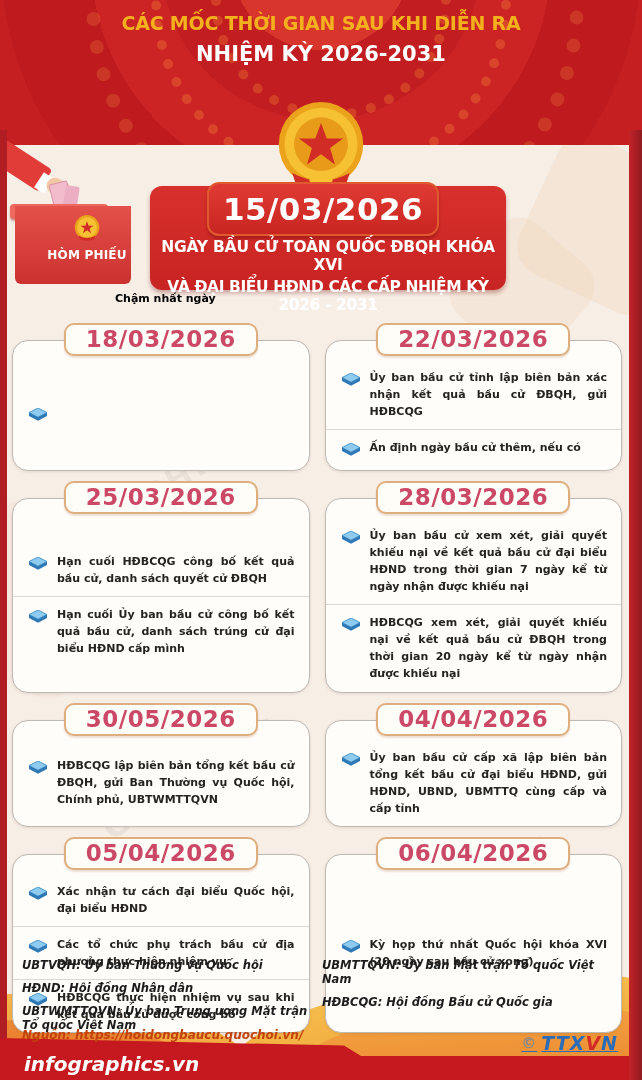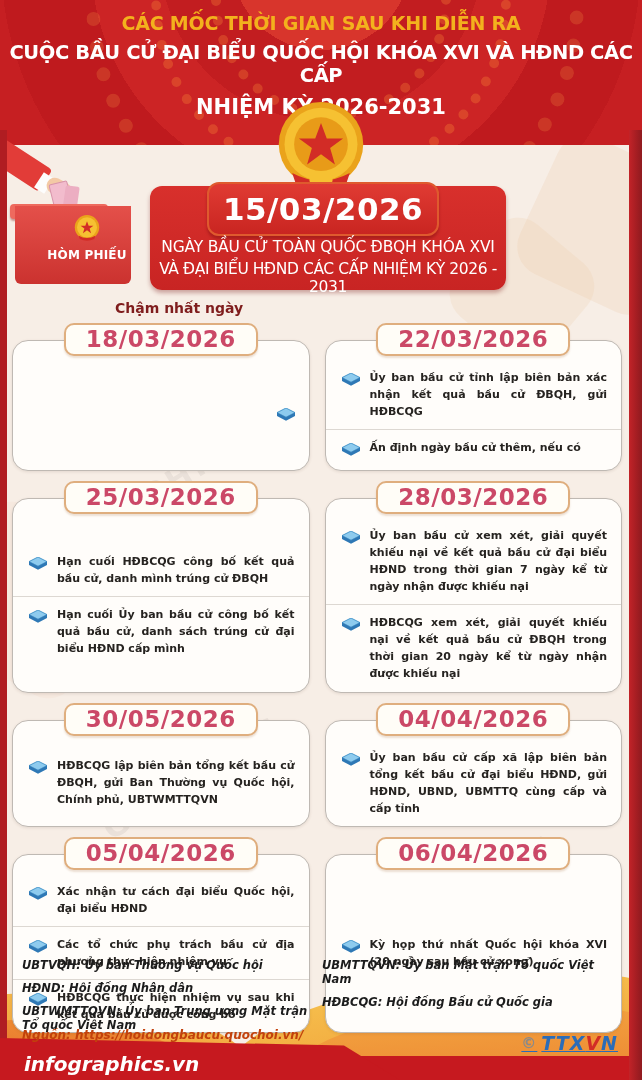--- a/index.html
+++ b/index.html
@@ -42,33 +42,33 @@
   .box-label{margin-top:4px;color:#fff;font-weight:bold;font-size:12px;letter-spacing:.2px;}
   
   .banner{position:absolute;left:150px;top:186px;width:356px;height:104px;background:linear-gradient(#d8302c,#c82423);border-radius:12px;box-shadow:0 3px 4px rgba(120,20,20,.35);z-index:5;}
   .banner-date{
     position:absolute;left:57px;top:-4px;width:228px;height:50px;
     background:linear-gradient(#e03b33,#c92521);border:2px solid #df5a2e;border-radius:12px;
     display:flex;align-items:center;justify-content:center;
     color:#fff;font-weight:bold;font-size:31px;letter-spacing:.5px;
     box-shadow:0 3px 3px rgba(100,10,10,.35);
   }
-  .banner-text{position:absolute;left:0;right:0;top:52px;text-align:center;color:#fff;font-weight:normal;}
+  .banner-text{position:absolute;left:0;right:0;top:52px;text-align:center;color:#fff;font-weight:bold;}
   .banner-text .b1{font-size:15.5px;letter-spacing:-.2px;}
   .banner-text .b2{font-size:15.5px;letter-spacing:-.4px;margin-top:4px;}
-  .deadline{position:absolute;left:115px;top:300px;font-size:14px;font-weight:bold;color:#7f1d1d;z-index:5;}
+  .deadline{position:absolute;left:115px;top:292px;font-size:11px;font-weight:bold;color:#000000;z-index:5;}
   
   .cards{position:absolute;left:12px;top:340px;width:610px;z-index:5;}
   .cards-row{display:flex;gap:15px;margin-bottom:27px;align-items:stretch;}
   .card{
     flex:1;display:flex;flex-direction:column;
     background:#fffdfa;border:1.5px solid #bfb9b3;border-radius:16px;
     box-shadow:0 1px 3px rgba(90,60,40,.12);
   }
-  .row-1 .card{min-height:107px;align-items:flex-end;}
+  .row-1 .card{min-height:107px;}
   .row-2 .card{min-height:187px;}
   .row-3 .card{min-height:72px;}
   .row-4 .card{min-height:146px;}
   .pill{
     align-self:center;margin-top:-18px;background:#fffdf7;
     border:2px solid #dfae7e;border-radius:10px;padding:1px 20px 2px;
     font-size:23px;font-weight:bold;color:#cb4867;letter-spacing:.5px;
     box-shadow:0 2px 2px rgba(150,90,40,.18);white-space:nowrap;
   }
   .items{flex:1;display:flex;flex-direction:column;justify-content:center;margin-top:4px;}
@@ -114,21 +114,20 @@
   <div class="wm" style="left:60px;top:470px;font-size:30px;">GRAPHICS</div>
   <div class="wm" style="left:400px;top:560px;font-size:30px;">TTXVN</div>
   <div class="wm" style="left:430px;top:860px;font-size:30px;">TTXVN</div>
   <div class="wm" style="left:90px;top:760px;font-size:30px;">GRAPHICS</div>
 
   <div class="header">
     <div class="ring r1"></div>
     <div class="ring r2"></div>
     <div class="ring r3"></div>
     <div class="title t1">CÁC MỐC THỜI GIAN SAU KHI DIỄN RA</div>
-    <div class="title t2">CUỘC BẦU CỬ ĐẠI BIỂU QUỐC HỘI KHÓA XVI VÀ HĐND CÁC CẤP</div>
     <div class="title t3">NHIỆM KỲ 2026-2031</div>
   </div>
 
   <div class="emblem">
     <svg width="96" height="104" viewBox="0 0 100 108">
       <circle cx="50" cy="48" r="44" fill="#eaa31b"></circle>
       <circle cx="50" cy="48" r="38" fill="#f6c132"></circle>
       <circle cx="50" cy="48" r="28" fill="#e89b18"></circle>
       <path d="M50 26 L56 42 L73 42 L59.5 52 L64.5 69 L50 58.5 L35.5 69 L40.5 52 L27 42 L44 42 Z" fill="#d22c26"></path>
       <path d="M20 78 Q50 94 80 78 L76 90 Q50 102 24 90 Z" fill="#d22c26"></path>
@@ -211,21 +210,21 @@
   <div class="card">
     <div class="pill">25/03/2026</div>
     <div class="items">
   <div class="item">
     <span class="gem">
       <svg width="18" height="14" viewBox="0 0 18 14">
         <path d="M9 0 L18 4.6 L9 9.2 L0 4.6 Z" fill="#8ecbee" stroke="#2e86c1" stroke-width="0.8"></path>
         <path d="M0 4.6 L9 9.2 L18 4.6 L18 8 L9 12.8 L0 8 Z" fill="#2e78b5"></path>
       </svg>
     </span>
-    <p class="item-text">Hạn cuối HĐBCQG công bố kết quả bầu cử, danh mình trúng cử ĐBQH</p>
+    <p class="item-text">Hạn cuối HĐBCQG công bố kết quả bầu cử, danh sách quyết cử ĐBQH</p>
   </div>
 
   <div class="item">
     <span class="gem">
       <svg width="18" height="14" viewBox="0 0 18 14">
         <path d="M9 0 L18 4.6 L9 9.2 L0 4.6 Z" fill="#8ecbee" stroke="#2e86c1" stroke-width="0.8"></path>
         <path d="M0 4.6 L9 9.2 L18 4.6 L18 8 L9 12.8 L0 8 Z" fill="#2e78b5"></path>
       </svg>
     </span>
     <p class="item-text">Hạn cuối Ủy ban bầu cử công bố kết quả bầu cử, danh sách trúng cử đại biểu HĐND cấp mình</p>

